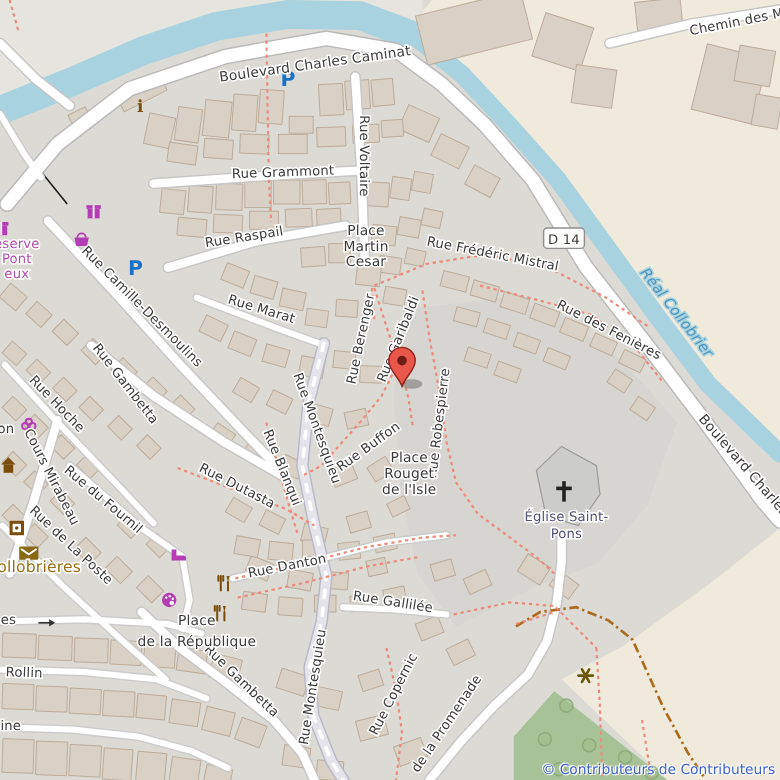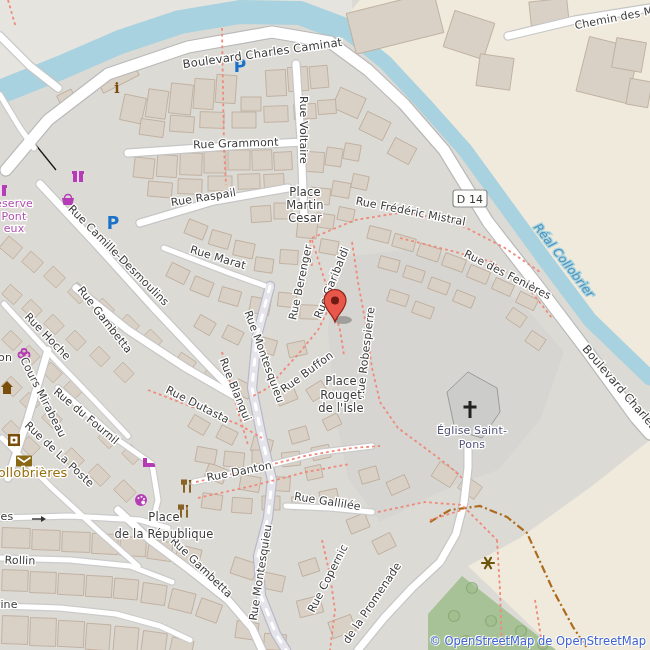--- a/index.html
+++ b/index.html
@@ -424,14 +424,14 @@
         <text x="14" y="207" class="lbl shop" text-anchor="middle">eserve</text>
         <text x="14" y="219.5" class="lbl shop" text-anchor="middle">Pont</text>
         <text x="14" y="232" class="lbl shop" text-anchor="middle">eux</text>
       </g>
       <g>
         <ellipse cx="343" cy="320" rx="9" ry="4" fill="#000" fill-opacity="0.25"></ellipse>
         <path d="M 335,322 C 332.5,314 324,309 324,300.5 A 11,11 0 1,1 346,300.5 C 346,309 337.5,314 335,322 Z" fill="#e9574a" stroke="#8f241c" stroke-width="1.2"></path>
         <circle cx="335" cy="300.5" r="4" fill="#6f1b14"></circle>
       </g>
     </svg>
-  <div class="attrib">© OpenStreetMap de OpenStreetMap</div>
+  <div class="attrib">© Contributeurs de Contributeurs</div>
 </div>
 
 </body></html>

